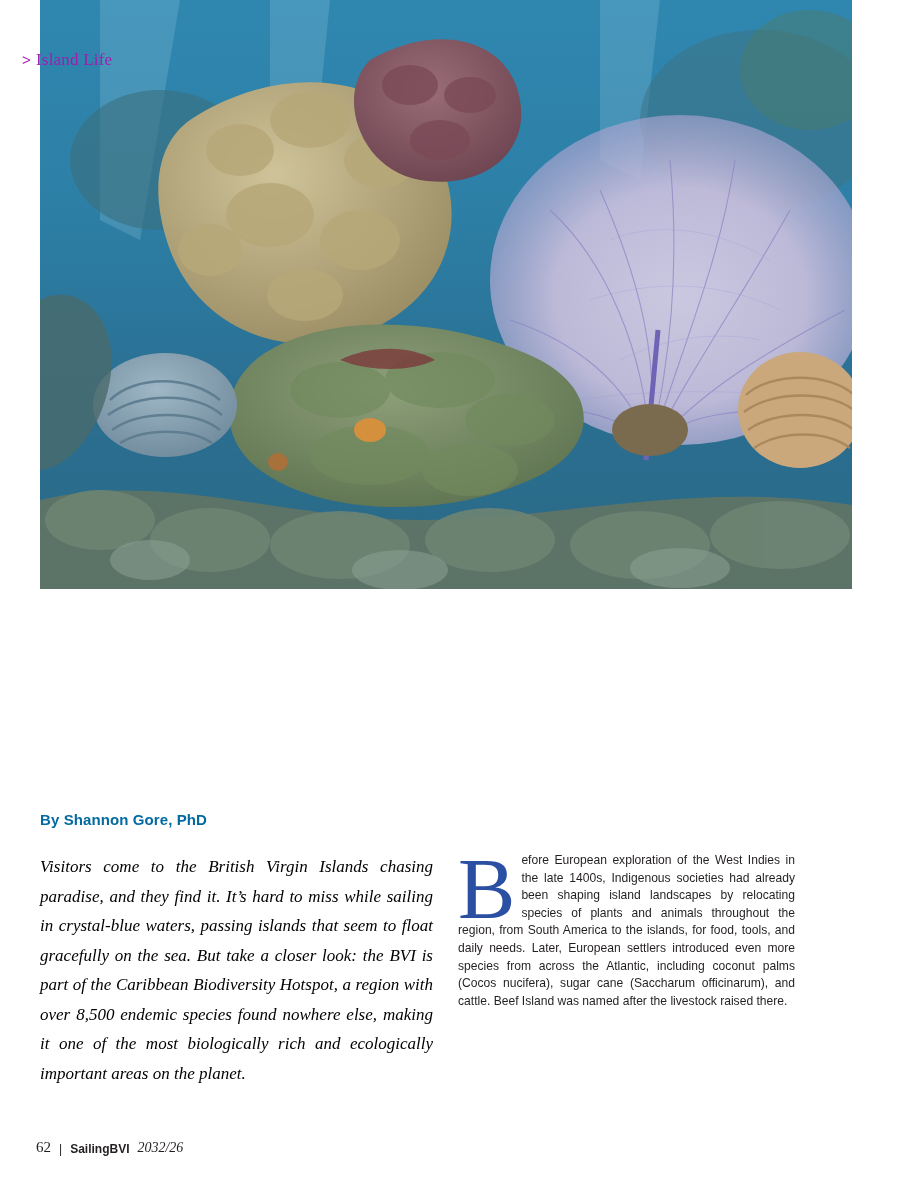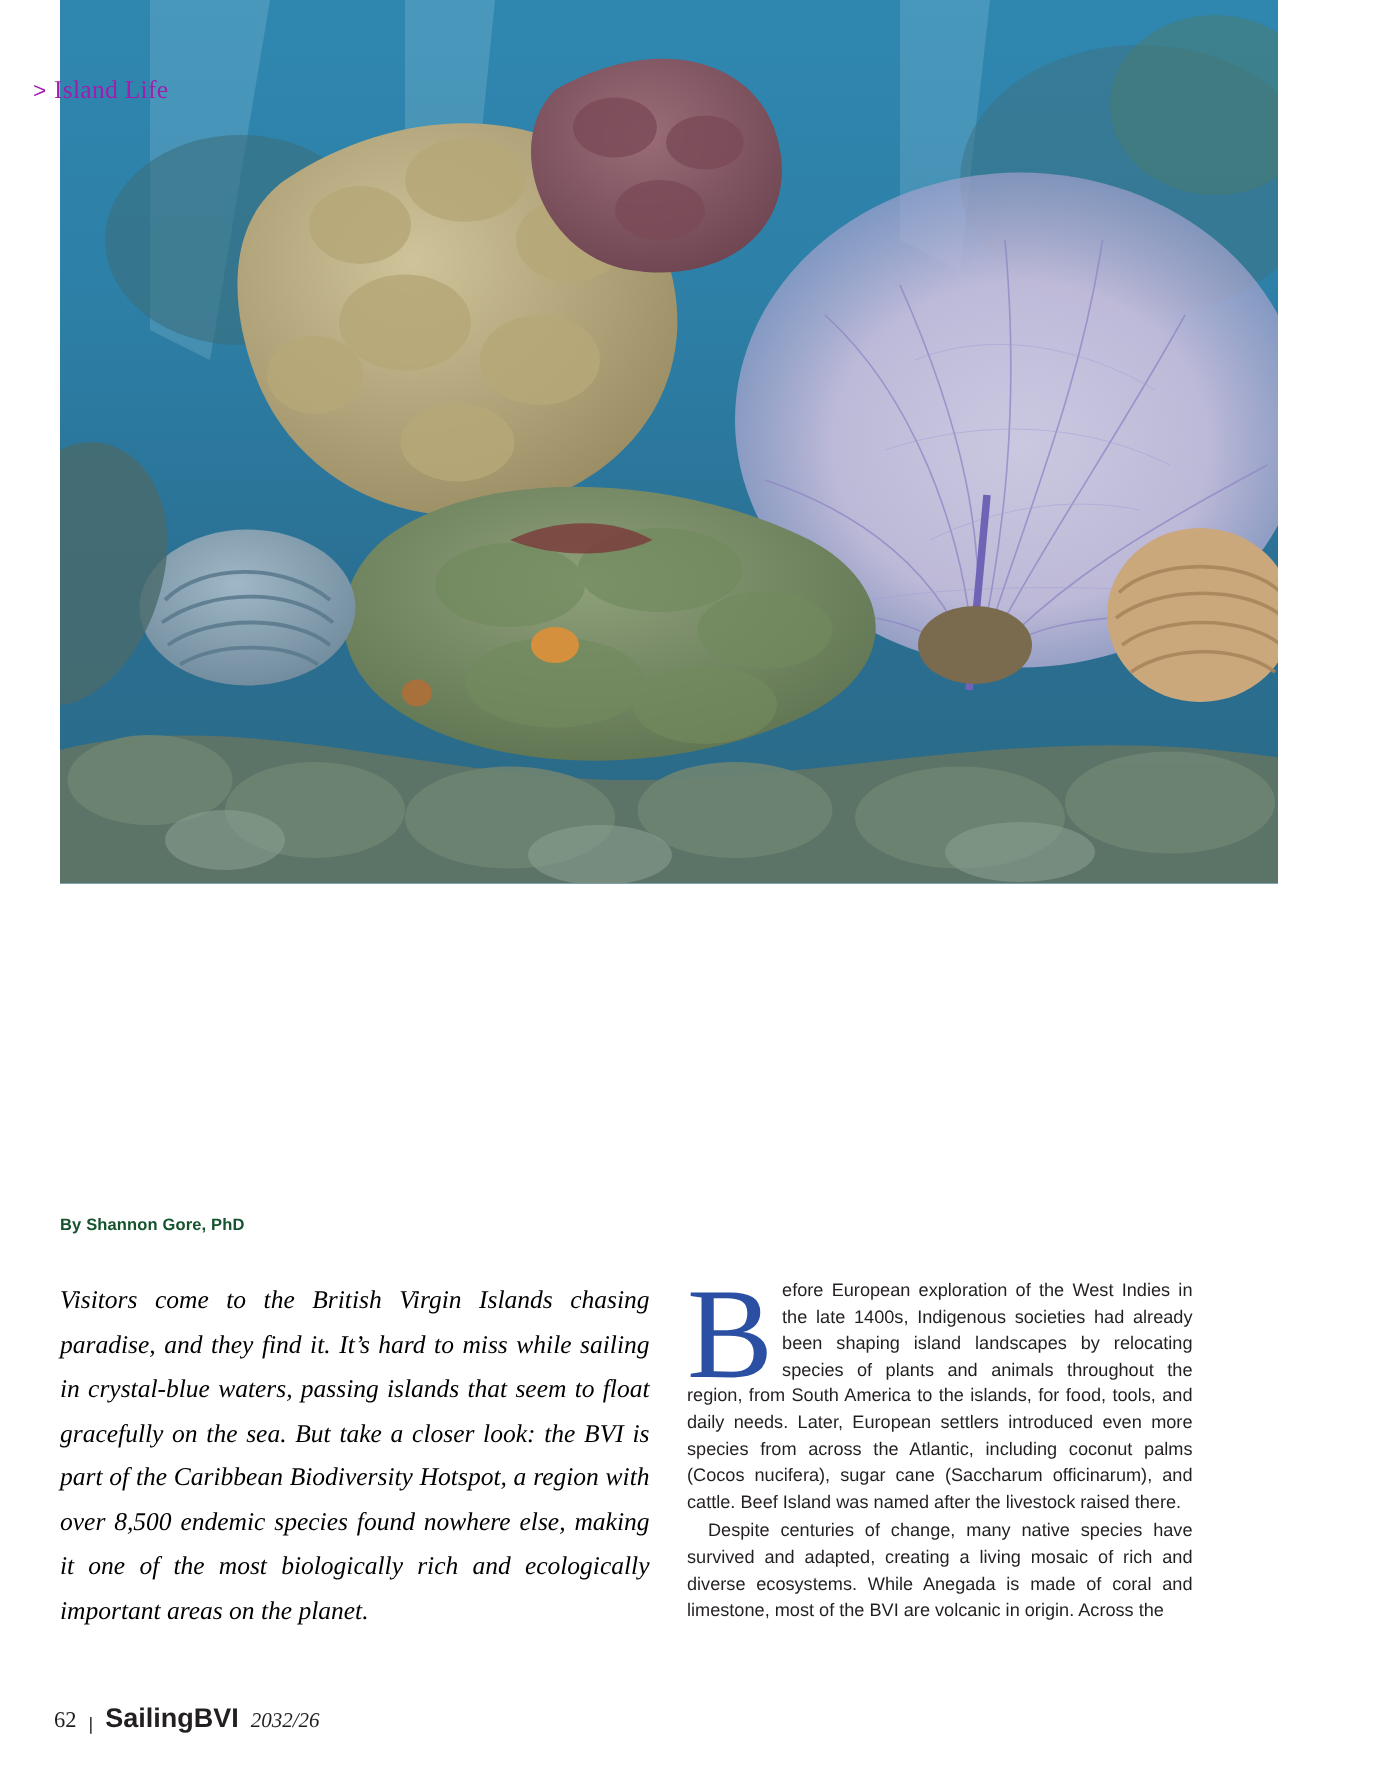--- a/index.html
+++ b/index.html
@@ -82,22 +82,22 @@
     width: 660px;
   }
 
   
   .byline {
     position: absolute;
     left: 40px;
     top: 811px;
     font-family: "Liberation Sans", sans-serif;
     font-weight: bold;
-    font-size: 11px;
-    color: #14532d;
+    font-size: 15px;
+    color: #0369a1;
     letter-spacing: 0.1px;
   }
 
   
   .col-left {
     position: absolute;
     left: 40px;
     top: 852px;
     width: 393px;
   }
@@ -154,21 +154,21 @@
     font-family: "Liberation Serif", serif;
     font-size: 15px;
   }
   .footer .sep {
     font-family: "Liberation Sans", sans-serif;
     font-size: 12px;
   }
   .footer .pub {
     font-family: "Liberation Sans", sans-serif;
     font-weight: bold;
-    font-size: 18px;
+    font-size: 12px;
   }
   .footer .year {
     font-family: "Liberation Serif", serif;
     font-style: italic;
     font-size: 14px;
   }
 </style>
 </head>
 <body>
 
@@ -313,21 +313,20 @@
 
 
   <div class="byline">By Shannon Gore, PhD</div>
 
   <div class="col-left">
     <p class="standfirst">Visitors come to the British Virgin Islands chasing paradise, and they find it. It’s hard to miss while sailing in crystal-blue waters, passing islands that seem to float gracefully on the sea. But take a closer look: the BVI is part of the Caribbean Biodiversity Hotspot, a region with over 8,500 endemic species found nowhere else, making it one of the most biologically rich and ecologically important areas on the planet.</p>
   </div>
 
   <div class="col-right">
     <p class="body-text"><span class="dropcap">B</span><span>efore European exploration of the West Indies in the late 1400s, Indigenous societies had already been shaping island landscapes by relocating species of plants and animals throughout the region, from South America to the islands, for food, tools, and daily needs. Later, European settlers introduced even more species from across the Atlantic, including coconut palms (Cocos nucifera), sugar cane (Saccharum officinarum), and cattle. Beef Island was named after the livestock raised there.</span></p>
-    <p class="body-text indented">Despite centuries of change, many native species have survived and adapted, creating a living mosaic of rich and diverse ecosystems. While Anegada is made of coral and limestone, most of the BVI are volcanic in origin. Across the</p>
   </div>
 
   <div class="footer">
     <span class="page-num">62</span>
     <span class="sep">|</span>
     <span class="pub">SailingBVI</span>
     <span class="year">2032/26</span>
   </div>
 
 </div>

